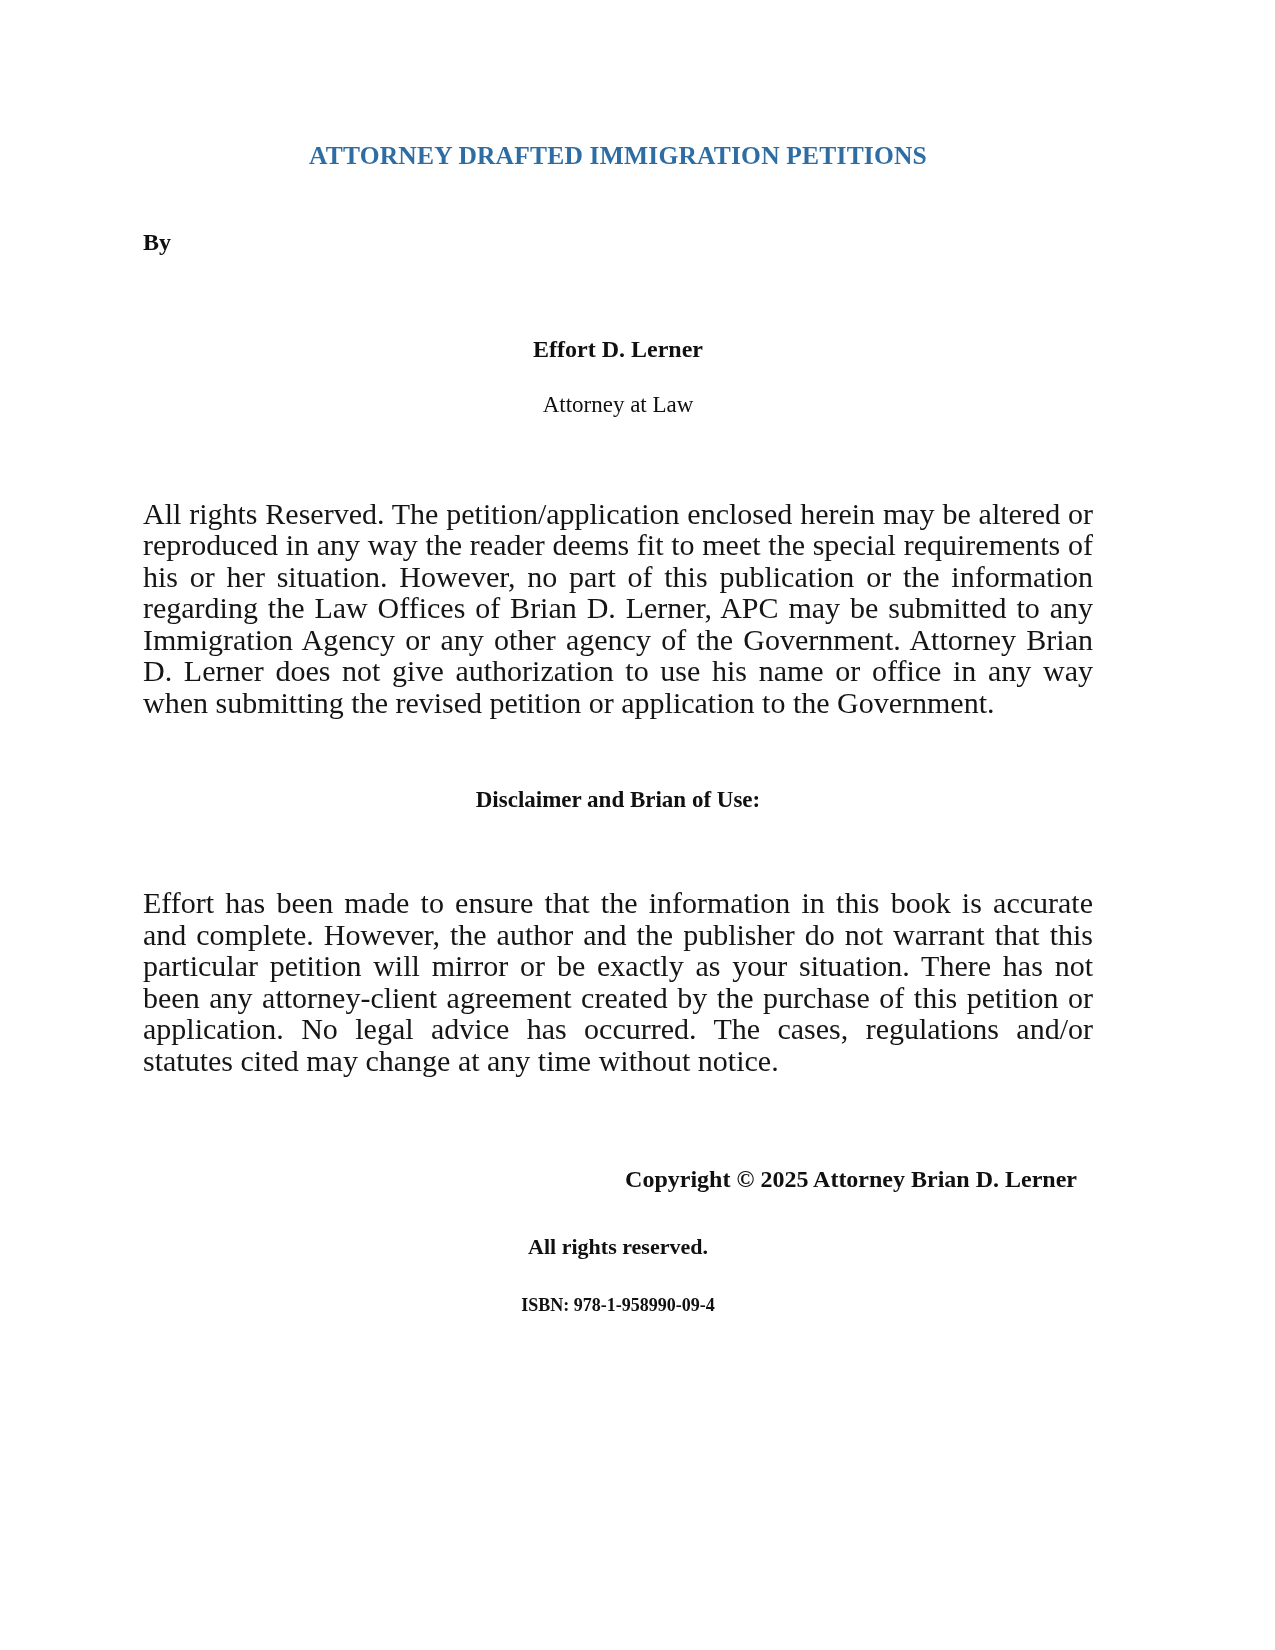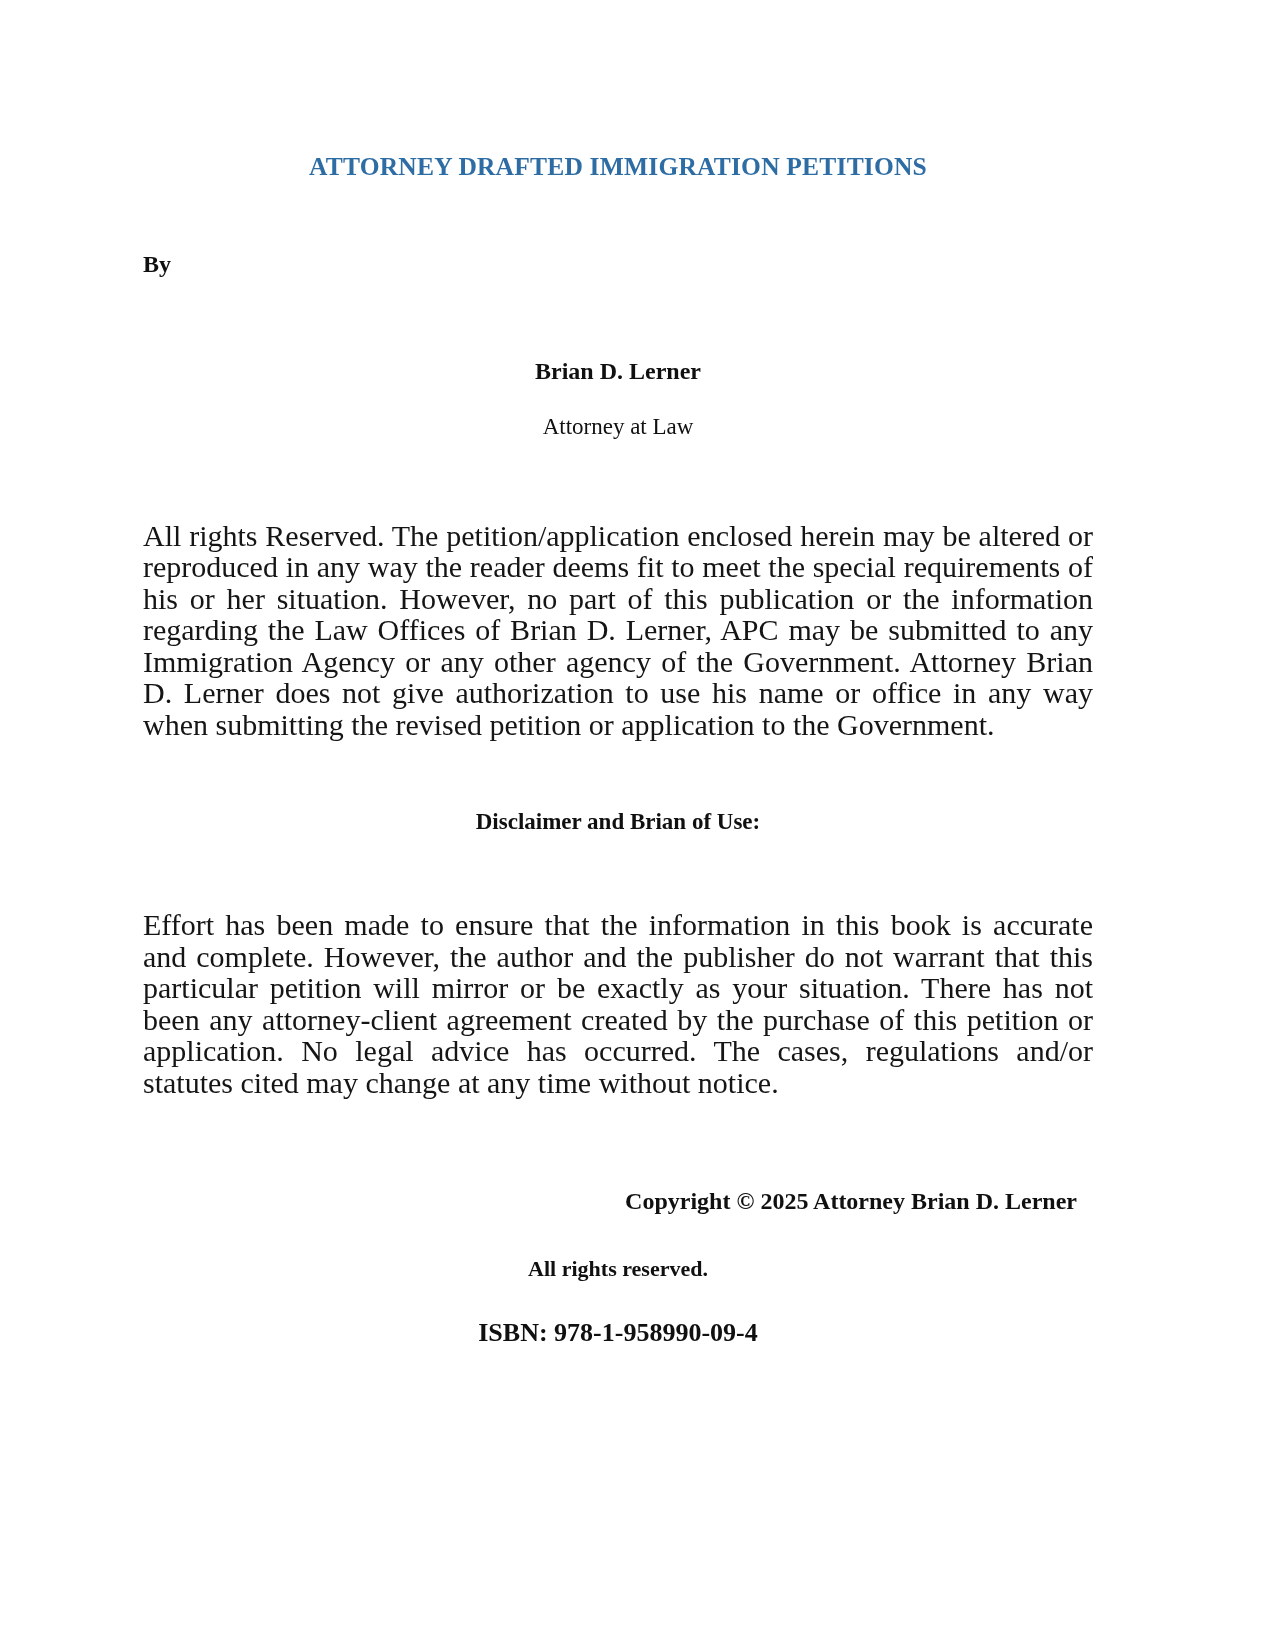--- a/index.html
+++ b/index.html
@@ -18,21 +18,21 @@
     color: #111111;
   }
   .content {
     position: absolute;
     left: 143px;
     top: 0;
     width: 950px;
   }
 
   .doc-title {
-    margin: 12px;
+    margin: 1px;
     padding-top: 140px;
     text-align: center;
     font-family: "Liberation Serif", "DejaVu Serif", serif;
     font-weight: bold;
     font-size: 25.5px;
     letter-spacing: 0.2px;
     color: #2e6da4;
     line-height: 1.2;
   }
 
@@ -112,36 +112,36 @@
     font-size: 22px;
     line-height: 1.3;
     color: #101010;
   }
 
   .isbn-line {
     margin: 0;
     padding-top: 20px;
     text-align: center;
     font-weight: bold;
-    font-size: 26px;
+    font-size: 18px;
     line-height: 1.3;
     color: #101010;
   }
 </style>
 </head>
 <body>
 
 <div class="page">
   <div class="content">
 
     <h1 class="doc-title">ATTORNEY DRAFTED IMMIGRATION PETITIONS</h1>
 
     <p class="byline">By</p>
 
-    <p class="author-name">Brian D. Lerner</p>
+    <p class="author-name">Effort D. Lerner</p>
 
     <p class="author-role">Attorney at Law</p>
 
     <p class="body-para para-rights">All rights Reserved. The petition/application enclosed herein may be altered or reproduced in any way the reader deems fit to meet the special requirements of his or her situation. However, no part of this publication or the information regarding the Law Offices of Brian D. Lerner, APC may be submitted to any Immigration Agency or any other agency of the Government. Attorney Brian D. Lerner does not give authorization to use his name or office in any way when submitting the revised petition or application to the Government.</p>
 
     <h2 class="section-heading">Disclaimer and Brian of Use:</h2>
 
     <p class="body-para para-disclaimer">Effort has been made to ensure that the information in this book is accurate and complete. However, the author and the publisher do not warrant that this particular petition will mirror or be exactly as your situation. There has not been any attorney-client agreement created by the purchase of this petition or application. No legal advice has occurred. The cases, regulations and/or statutes cited may change at any time without notice.</p>
 
     <p class="copyright-line">Copyright © 2025 Attorney Brian D. Lerner</p>

